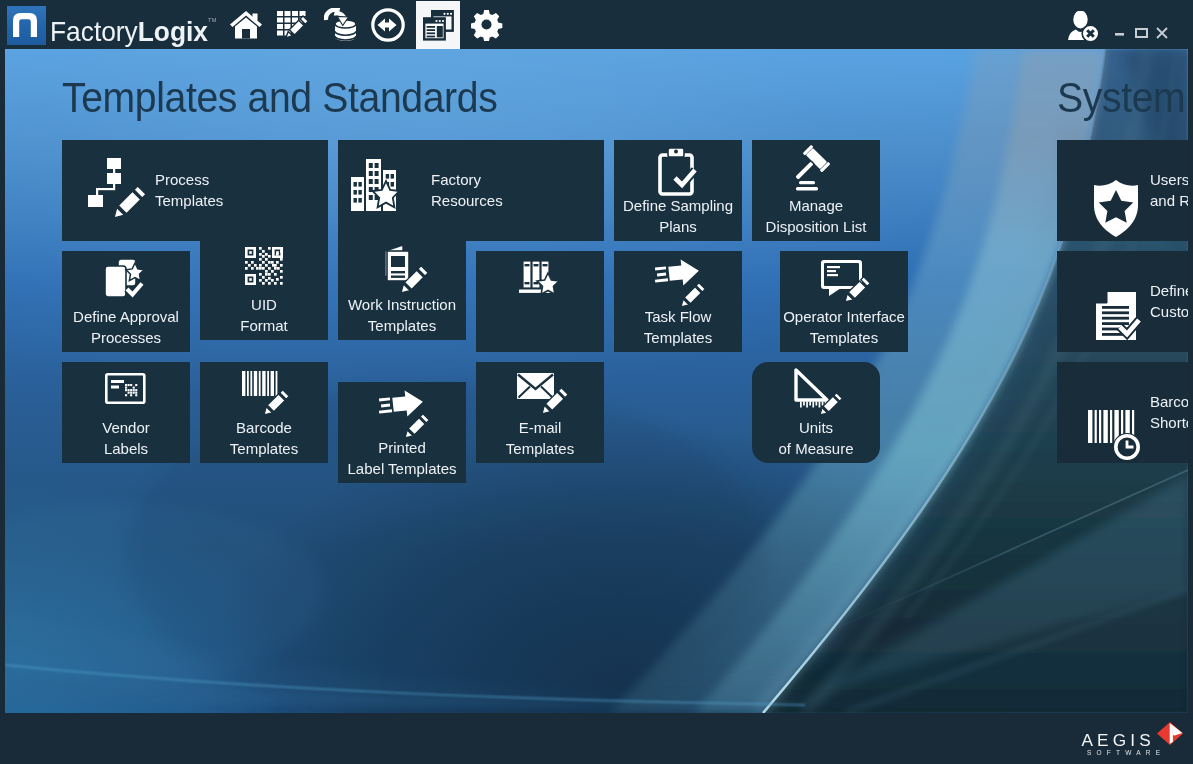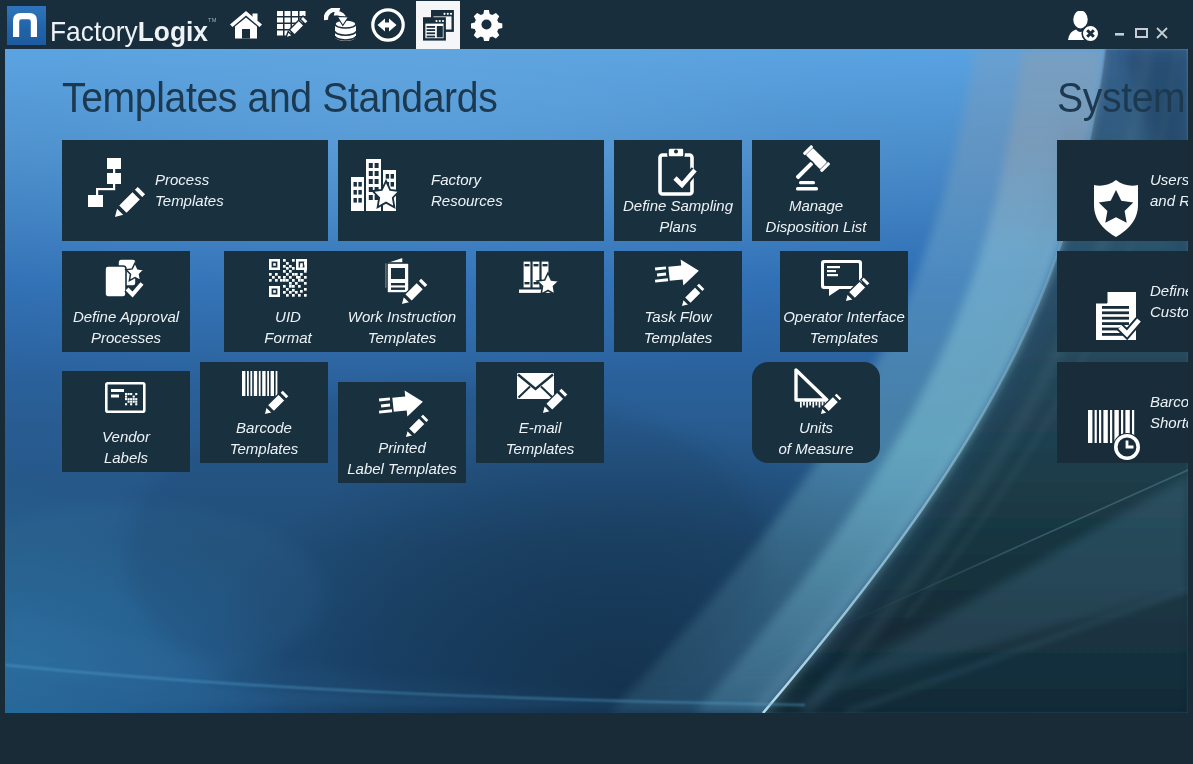--- a/index.html
+++ b/index.html
@@ -15,21 +15,21 @@
   #brand .tm { font-size:6px; vertical-align:19px; letter-spacing:0.5px; color:#9fadb6; }
   .nicon { position:absolute; top:0; }
   #seltab { position:absolute; left:416px; top:1px; width:44px; height:48px; background:#f4f6f7; }
   
   .winbtn { position:absolute; color:#c6cdd3; }
   
   #content { position:absolute; left:5px; top:49px; width:1183px; height:664px; overflow:hidden; }
   #bgsvg { position:absolute; left:0; top:0; }
   h1.sect { position:absolute; font-size:43px; font-weight:normal; color:#1c3950; letter-spacing:-0.4px; transform:scaleX(0.91); transform-origin:0 0; }
   
-  .tile { position:absolute; background:#19303e; color:#edf2f7; font-size:15px; line-height:21px;font-style:italic; }
+  .tile { position:absolute; background:#19303e; color:#edf2f7; font-size:15px; line-height:21px; }
   .sq { width:128px; height:101px; text-align:center; }
   .sq .ic { position:absolute; left:0; width:100%; text-align:center; }
   .sq .ic svg { display:inline-block; }
   .sq .t { position:absolute; left:0; top:55px; width:100%; text-align:center; }
   .wide { width:266px; height:101px; }
   .wide svg { position:absolute; }
   .wide .t { position:absolute; left:93px; top:29px; }
   .rtile { background:#182c39; }
   .rtile svg { position:absolute; left:23px; top:28px; }
   .rtile .t { position:absolute; left:95px; top:29px; width:160px; }
@@ -330,21 +330,21 @@
     <div class="tile sq" style="left:57px;top:202px;">
         <div class="ic" style="top:8px;"><svg width="42" height="42" viewBox="0 0 42 42" style="overflow:visible">
             <rect x="13" y="0" width="18" height="27" rx="3" fill="#fff" stroke="#19303e" stroke-width="1.6"></rect>
             <rect x="0" y="7" width="21" height="31" rx="3" fill="#fff" stroke="#19303e" stroke-width="1.6"></rect>
             <path d="M30,4 l2.8,5.9 6.2,0.8 -4.5,4.5 1.1,6.4 -5.6,-3.1 -5.6,3.1 1.1,-6.4 -4.5,-4.5 6.2,-0.8 Z" fill="#fff" stroke="#19303e" stroke-width="1.5"></path>
             <path d="M22,30 l5.5,5.5 9.5,-11" fill="none" stroke="#19303e" stroke-width="7.4"></path>
             <path d="M22,30 l5.5,5.5 9.5,-11" fill="none" stroke="#fff" stroke-width="4"></path>
           </svg></div>
         <div class="t">Define Approval<br>Processes</div>
       </div>
-    <div class="tile sq" style="left:195px;top:202px;margin-left:24px;">
+    <div class="tile sq" style="left:195px;top:190px;">
         <div class="ic" style="top:8px;"><svg width="38" height="38" viewBox="0 0 38 38" style="overflow:visible">
             <path d="M0,0 h11 v11 h-11 Z M2.6,2.6 v5.8 h5.8 v-5.8 Z" fill="#fff" fill-rule="evenodd"></path>
             <rect x="4.2" y="4.2" width="2.6" height="2.6" fill="#fff"></rect>
             <path d="M27,0 h11 v11 h-11 Z M29.6,2.6 v5.8 h5.8 v-5.8 Z" fill="#fff" fill-rule="evenodd"></path>
             <rect x="31.2" y="4.2" width="2.6" height="2.6" fill="#fff"></rect>
             <path d="M0,27 h11 v11 h-11 Z M2.6,29.6 v5.8 h5.8 v-5.8 Z" fill="#fff" fill-rule="evenodd"></path>
             <rect x="4.2" y="31.2" width="2.6" height="2.6" fill="#fff"></rect>
             <g fill="#fff">
               <rect x="14" y="0" width="2.7" height="2.7"></rect>
               <rect x="17" y="3" width="2.7" height="2.7"></rect>
@@ -394,21 +394,21 @@
               <rect x="27" y="17" width="2.7" height="2.7"></rect>
               <rect x="20" y="26" width="2.7" height="2.7"></rect>
               <rect x="32" y="20" width="2.7" height="2.7"></rect>
               <rect x="29" y="17" width="2.7" height="2.7"></rect>
               <rect x="23" y="8" width="2.7" height="2.7"></rect>
               <rect x="17" y="8" width="2.7" height="2.7"></rect>
             </g>
           </svg></div>
         <div class="t">UID<br>Format</div>
       </div>
-    <div class="tile sq" style="left:333px;top:202px;">
+    <div class="tile sq" style="left:333px;top:190px;">
         <div class="ic" style="top:6px;"><svg width="46" height="48" viewBox="0 0 46 48" style="overflow:visible">
             <path d="M6,6 L24,0 V26 L6,32 Z" fill="#fff" stroke="#19303e" stroke-width="1.4"></path>
             <rect x="8" y="6" width="22" height="30" fill="#fff" stroke="#19303e" stroke-width="1.6"></rect>
             <rect x="12" y="11" width="14" height="11" fill="#19303e"></rect>
             <rect x="12" y="26" width="14" height="2.4" fill="#19303e"></rect>
             <rect x="12" y="30.5" width="14" height="2.4" fill="#19303e"></rect>
             <g transform="translate(22,20) scale(1.4)" fill="#fff" stroke="#19303e" stroke-width="0.9285714285714287">
               <path d="M14.4,0.6 l5,5 -2.3,2.3 -5,-5 Z"></path>
               <path d="M11.2,3.8 l5,5 -8.6,8.6 -5,-5 Z"></path>
               <path d="M1.7,13.6 l4.7,4.7 -6.4,1.7 Z"></path>
@@ -458,21 +458,21 @@
             </g>
             <path d="M8,28 h12 l-12,8 Z" fill="#fff"></path>
             <g transform="translate(24,16) scale(1.3)" fill="#fff" stroke="#19303e" stroke-width="1.0">
               <path d="M14.4,0.6 l5,5 -2.3,2.3 -5,-5 Z"></path>
               <path d="M11.2,3.8 l5,5 -8.6,8.6 -5,-5 Z"></path>
               <path d="M1.7,13.6 l4.7,4.7 -6.4,1.7 Z"></path>
             </g>
           </svg></div>
         <div class="t">Operator Interface<br>Templates</div>
       </div>
-    <div class="tile sq" style="left:57px;top:322px;padding-left:11px;">
+    <div class="tile sq" style="left:57px;top:313px;padding-left:11px;">
         <div class="ic" style="top:11px;"><svg width="42" height="34" viewBox="0 0 42 34" style="overflow:visible">
             <rect x="1.3" y="1.3" width="38" height="28.5" rx="1.5" fill="none" stroke="#fff" stroke-width="2.6"></rect>
             <rect x="6" y="7" width="13" height="3" fill="#fff"></rect>
             <rect x="6" y="12.5" width="8" height="3" fill="#fff"></rect>
             <g fill="#fff">
               <rect x="20.0" y="11.0" width="2.1" height="2.1"></rect>
               <rect x="22.55" y="11.0" width="2.1" height="2.1"></rect>
               <rect x="25.1" y="11.0" width="2.1" height="2.1"></rect>
               <rect x="20.0" y="13.55" width="2.1" height="2.1"></rect>
               <rect x="20.0" y="16.1" width="2.1" height="2.1"></rect>
@@ -609,14 +609,25 @@
             </g>
             <circle cx="39" cy="37" r="14" fill="#182c39"></circle>
             <circle cx="39" cy="37" r="11.2" fill="none" stroke="#fff" stroke-width="3.6"></circle>
             <path d="M39,30.5 V37 H45.5" fill="none" stroke="#fff" stroke-width="2.8"></path>
           </svg>
         </div>
         <div class="t" style="left:93px;">Barcode<br>Shortcuts</div>
       </div>
   </div>
 
+  <div id="botbar">
+    <svg id="aegis" width="160" height="51" viewBox="0 0 160 51" style="position:absolute;left:1033px;top:0;">
+      <text x="122" y="32.5" text-anchor="end" font-family="Liberation Sans" font-size="17.2" fill="#f2f4f6" letter-spacing="4.2">AEGIS</text>
+      <text x="54" y="42" font-family="Liberation Sans" font-size="6.5" fill="#dfe4e8" letter-spacing="5.2">SOFTWARE</text>
+      <g transform="translate(124,9)">
+        <polygon points="13,0 26,11.5 13,23 0,11.5" fill="#e8392e"></polygon>
+        <path d="M12.7,1.2 L15.9,3.4 L15.9,20 L12.7,21.8 Z" fill="#fff"></path>
+        <path d="M15.9,3.6 L25.4,11 L17.6,13.6 L15.9,13 Z" fill="#fff"></path>
+      </g>
+    </svg>
+  </div>
 
 </div>
 
 </body></html>

